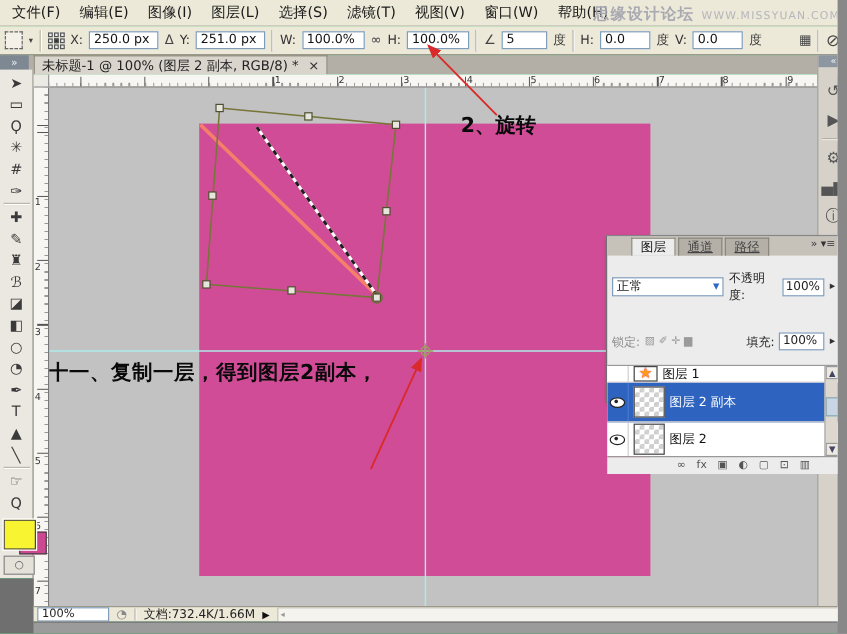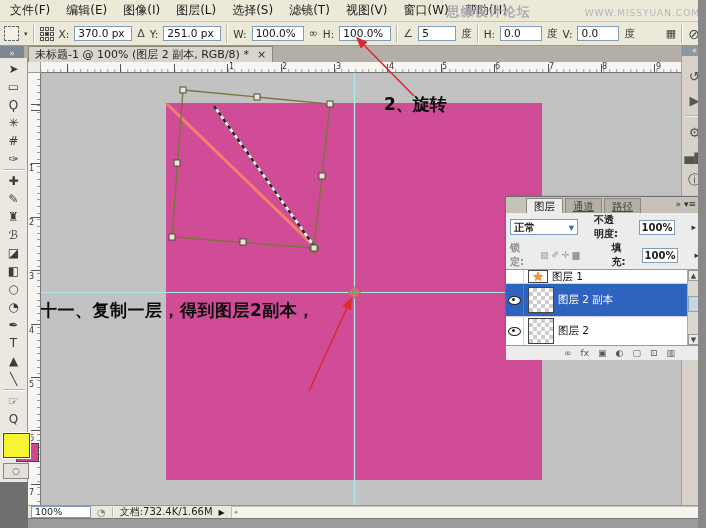--- a/index.html
+++ b/index.html
@@ -5,21 +5,21 @@
   html,body{margin:0;padding:0;background:#888;}
   #app{position:relative;width:698px;height:528px;background:#22c55e;overflow:hidden;
        font-family:"DejaVu Sans","Liberation Sans",sans-serif;font-size:11px;color:#222;}
   .abs{position:absolute;}
   
   #menubar{left:0;top:0;width:706px;height:22px;background:#ece9d8;border-bottom:1px solid #c8c4b8;
            display:flex;align-items:center;gap:16px;padding-left:10px;box-sizing:border-box;z-index:5;}
   .menu-item{font-size:12px;color:#1a1a1a;cursor:default;}
   #watermark{position:absolute;right:6px;top:3px;display:flex;align-items:baseline;gap:6px;}
   #watermark .wm1{font-size:13px;color:#aab;color:#a9a9b2;font-weight:bold;letter-spacing:1px;}
-  #watermark .wm2{font-size:9px;color:#b5b5bc;letter-spacing:1px;margin-left:48px;}
+  #watermark .wm2{font-size:9px;color:#b5b5bc;letter-spacing:1px;}
   
   #optionsbar{left:0;top:22px;width:706px;height:24px;background:#ece9d8;border-bottom:1px solid #9b988c;
               display:flex;align-items:center;gap:5px;padding-left:4px;box-sizing:border-box;z-index:5;}
   .sep{width:1px;height:18px;background:#b9b5a7;border-right:1px solid #fff;}
   .olabel{font-size:10.5px;color:#333;}
   .field{background:#fff;border:1px solid #7f9db9;font-size:10.5px;color:#111;height:13px;line-height:13px;
          padding:0 3px;display:inline-block;box-sizing:content-box;}
   .refgrid{display:grid;grid-template-columns:repeat(3,4px);grid-template-rows:repeat(3,4px);gap:1px;}
   .refgrid i{border:1px solid #555;box-sizing:border-box;background:#eee;}
   .refgrid i.c{background:#333;}
@@ -75,21 +75,21 @@
              font-size:13px;color:#555;}
   .dsep{width:19px;height:1px;background:#b5b1a6;border-bottom:1px solid #f4f2ec;margin:3px auto;}
   
   #layers{left:505px;top:196px;width:196px;height:140px;background:#ececec;border:1px solid #6f6f6f;
           box-sizing:border-box;z-index:20;box-shadow:2px 2px 4px rgba(0,0,0,0.35);font-size:10.5px;}
   #ltabs{height:16px;background:#c6c2ba;display:flex;align-items:flex-end;padding-left:20px;gap:2px;position:relative;}
   .ltab{height:14px;line-height:14px;padding:0 7px;font-size:10.5px;border:1px solid #8a877b;border-bottom:none;}
   .ltab.active{background:#ececec;color:#111;}
   .ltab.inactive{background:#b4b0a8;color:#444;text-decoration:underline;}
   #ltabs .tabbtns{position:absolute;right:4px;top:2px;font-size:9px;color:#333;display:flex;gap:5px;}
-  .lrow{display:flex;align-items:center;gap:16px;padding:0 4px;font-weight:bold;}
+  .lrow{display:flex;align-items:center;gap:4px;padding:12px 4px;}
   .dropdown{background:#fff;border:1px solid #7f9db9;width:92px;height:14px;line-height:14px;
             padding:0 3px;display:flex;justify-content:space-between;font-size:10.5px;}
   .valbox{background:#fff;border:1px solid #7f9db9;width:32px;height:13px;line-height:13px;
           padding:0 2px;font-size:10px;text-align:left;}
   .spin{font-size:9px;color:#333;}
   .graylbl{color:#8d8d8d;}
   .lockicons{display:flex;gap:3px;color:#9a9a9a;font-size:9px;}
   #llist{background:#fff;border-top:1px solid #999;border-bottom:1px solid #999;height:75px;
          position:relative;overflow:hidden;}
   .layerrow{display:flex;align-items:center;border-bottom:1px solid #d0d0d0;position:relative;padding-right:12px;}
@@ -152,21 +152,21 @@
         <i></i>
         <i></i>
         <i></i>
         <i class="c"></i>
         <i></i>
         <i></i>
         <i></i>
         <i></i>
   </span>
   <span class="olabel">X:</span>
-  <span class="field" style="width:50px;">370.0 px</span>
+  <span class="field" style="width:50px;">250.0 px</span>
   <span class="oicon">Δ</span>
   <span class="olabel">Y:</span>
   <span class="field" style="width:50px;">251.0 px</span>
   <span class="sep"></span>
   <span class="olabel">W:</span>
   <span class="field" style="width:44px;">100.0%</span>
   <span class="oicon">∞</span>
   <span class="olabel">H:</span>
   <span class="field" style="width:44px;">100.0%</span>
   <span class="sep"></span>

